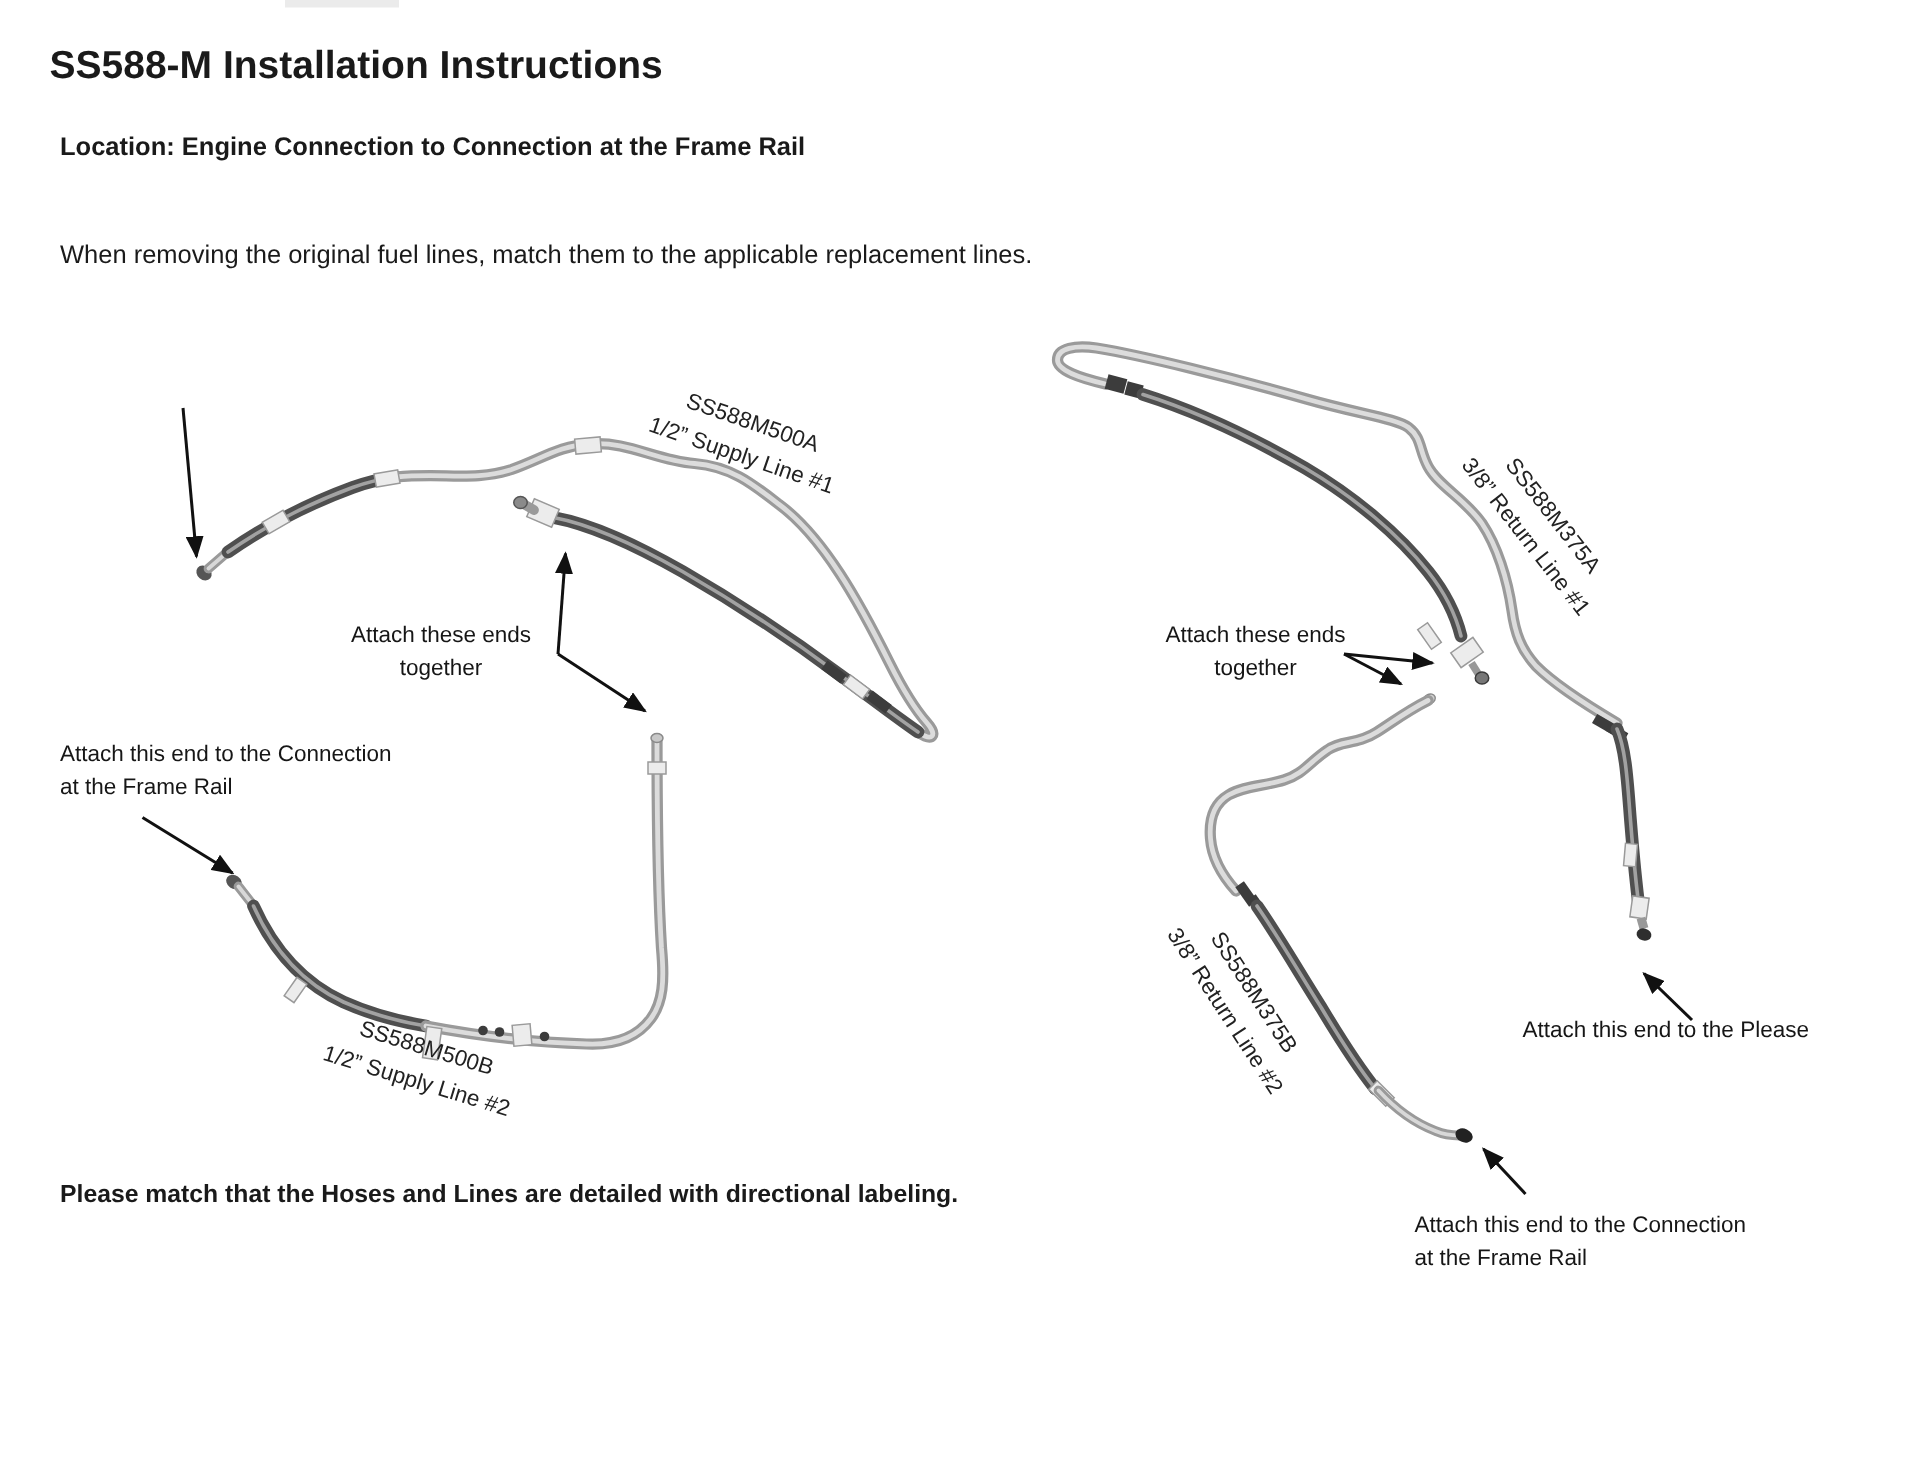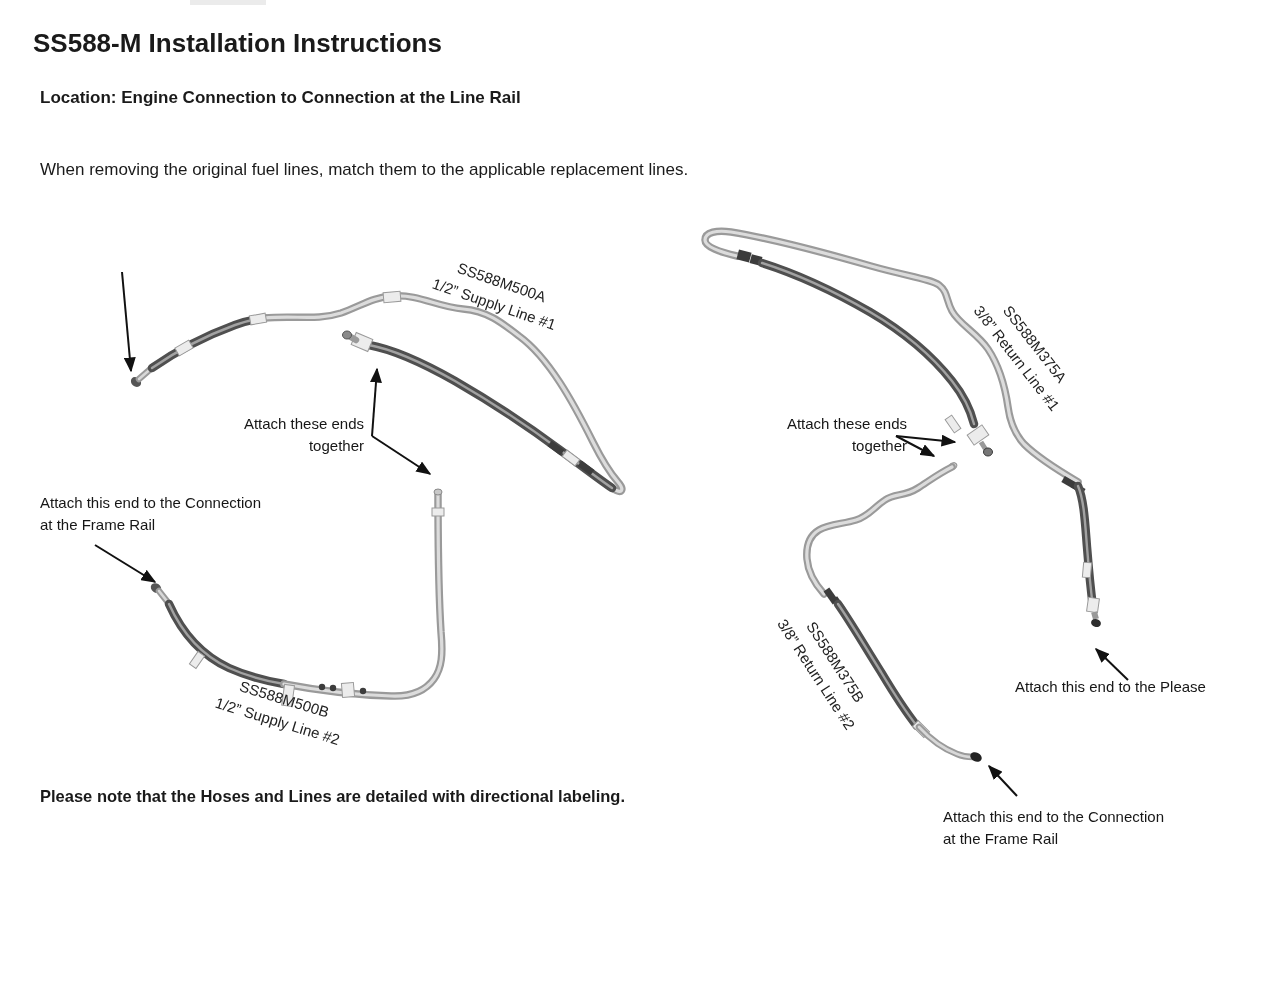--- a/index.html
+++ b/index.html
@@ -6,21 +6,21 @@
   .page{
     position:relative;width:1280px;height:989px;background:#ffffff;overflow:hidden;
     font-family:"Liberation Sans", sans-serif;color:#1a1a1a;border-radius:21px;
   }
   .abs{position:absolute;}
   .top-artifact{left:190px;top:0;width:76px;height:5px;background:#ebebeb;}
   .title{left:33px;top:28px;font-size:26px;font-weight:bold;letter-spacing:0;}
   .subline{left:40px;top:88px;font-size:17px;font-weight:bold;}
   .instrline{left:40px;top:160px;font-size:17px;font-weight:normal;}
   .callout{font-size:15px;line-height:22px;color:#161616;}
-  .callout.center{text-align:right;}
+  .callout.center{text-align:center;}
   .partlabel{
     font-size:15px;line-height:23px;text-align:center;color:#222;
     transform-origin:50% 50%;
   }
   .footer-note{left:40px;top:784px;font-size:16.5px;font-weight:bold;line-height:24px;}
   svg{position:absolute;left:0;top:0;}
   .tube-o{stroke:#9a9a9a;stroke-width:7.5;fill:none;stroke-linecap:round;}
   .tube-i{stroke:#dcdcdc;stroke-width:3.2;fill:none;stroke-linecap:round;}
   .hose-o{stroke:#4f4f4f;stroke-width:8.5;fill:none;stroke-linecap:round;}
   .hose-i{stroke:#a2a2a2;stroke-width:2.4;fill:none;stroke-linecap:round;}
@@ -31,21 +31,21 @@
   .arrow{stroke:#111;stroke-width:2;fill:none;marker-end:url(#ah);}
 </style>
 </head>
 <body>
 
 <div class="page">
 
   <div class="abs top-artifact"></div>
 
   <div class="abs title">SS588-M Installation Instructions</div>
-  <div class="abs subline">Location: Engine Connection to Connection at the Line Rail</div>
+  <div class="abs subline">Location: Engine Connection to Connection at the Frame Rail</div>
   <div class="abs instrline">When removing the original fuel lines, match them to the applicable replacement lines.</div>
 
   <svg width="1280" height="989" viewBox="0 0 1280 989">
     <defs>
       <marker id="ah" viewBox="0 0 10 8" markerWidth="7.5" markerHeight="6" refX="9" refY="4" orient="auto">
         <polygon points="0,0 10,4 0,8" fill="#111"></polygon>
       </marker>
     </defs>
 
     <g>
@@ -171,16 +171,16 @@
     <div>SS588M375A</div>
     <div>3/8” Return Line #1</div>
   </div>
 
   <div class="abs partlabel" style="left:726px;top:645px;width:200px;transform:rotate(57deg);">
     <div>SS588M375B</div>
     <div>3/8” Return Line #2</div>
   </div>
 
   <div class="abs footer-note">
-    <div>Please note that the Hoses and Lines are detailed with directional labeling.</div>
+    <div>Please match that the Hoses and Lines are detailed with directional labeling.</div>
   </div>
 
 </div>
 
 </body></html>

